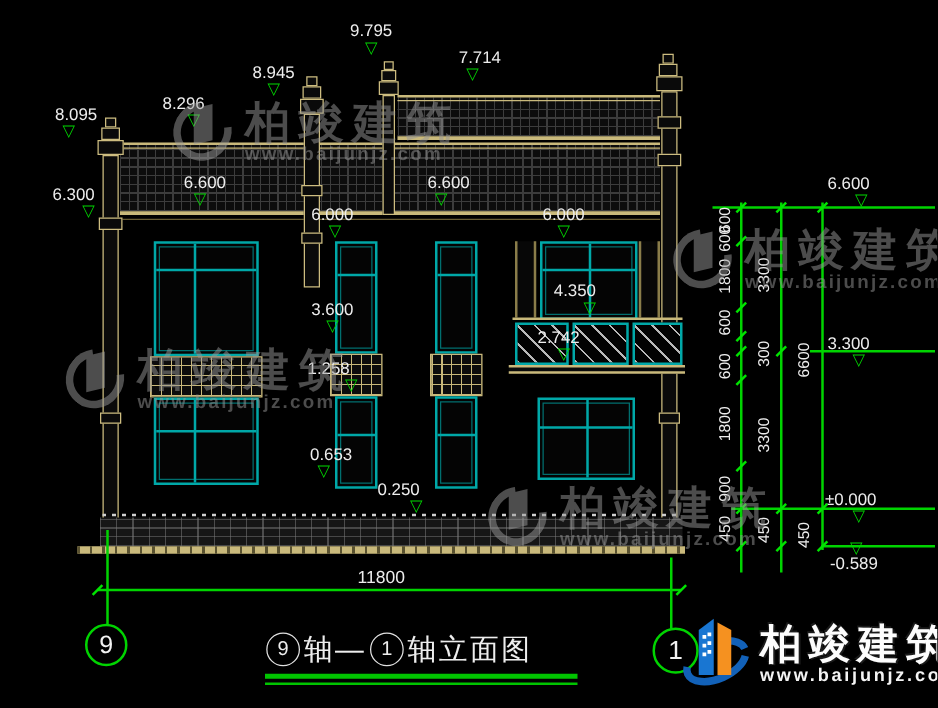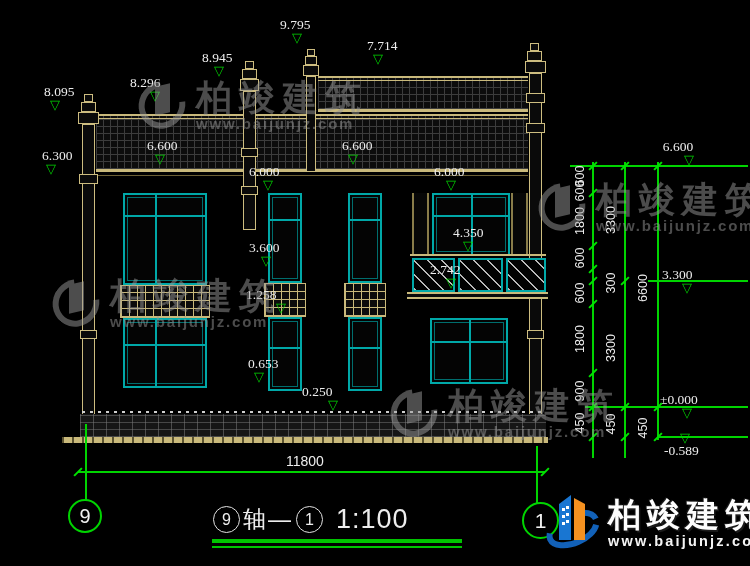--- a/index.html
+++ b/index.html
@@ -2,21 +2,21 @@
 <html><head>
 <meta charset="utf-8">
 <style>
   html,body{margin:0;padding:0;background:#000;}
   #stage{position:relative;width:750px;height:566px;background:#000;overflow:hidden;
          font-family:"Liberation Sans","DejaVu Sans",sans-serif;}
   
   .gl{position:absolute;background:#00d400;}
   .tk{position:absolute;width:11px;height:2px;background:#00e400;transform:translate(-50%,-50%) rotate(-45deg);}
   .lvl{position:absolute;color:#ededed;font-size:13.5px;line-height:15px;white-space:nowrap;}
-  .lvl .lt{display:block;padding-left:2px;font-family:Liberation Serif, serif;}
+  .lvl .lt{display:block;padding-left:2px;}
   .lvl .ln{border-top:1.6px solid #00d400;margin-top:1px;height:0;}
   .lvl .tri{display:block;color:#00d400;font-size:13px;line-height:11px;}
   .tri::before{content:"▽";}
   .lvr .lt{text-align:center;}
   .vt{position:absolute;color:#ededed;font-size:12.5px;white-space:nowrap;
       transform:translate(-50%,-50%) rotate(-90deg);}
   .dimtxt{position:absolute;color:#ededed;font-size:14px;}
   
   .roof{position:absolute;box-sizing:border-box;border-top:2px solid #c9b97b;border-bottom:3px solid #c9b97b;
         background:
@@ -163,21 +163,21 @@
   <div class="lvl" style="left:278px;top:17px;">
     <span class="lt">9.795</span>
     <span class="ln" style="width:52px;"></span>
     <span class="tri" style="margin-left:14px;"></span>
   </div>
   <div class="lvl" style="left:365px;top:38px;">
     <span class="lt">7.714</span>
     <span class="ln" style="width:50px;"></span>
     <span class="tri" style="margin-left:8px;"></span>
   </div>
-  <div class="lvl" style="left:40px;top:148px;">
+  <div class="lvl" style="left:40px;top:148px;text-align:right;">
     <span class="lt">6.300</span>
     <span class="ln" style="width:52px;"></span>
     <span class="tri" style="margin-left:6px;"></span>
   </div>
   <div class="lvl" style="left:145px;top:138px;">
     <span class="lt">6.600</span>
     <span class="ln" style="width:50px;"></span>
     <span class="tri" style="margin-left:10px;"></span>
   </div>
   <div class="lvl" style="left:340px;top:138px;">
@@ -208,21 +208,21 @@
   <div class="lvl" style="left:246px;top:356px;">
     <span class="lt">0.653</span>
     <span class="ln" style="width:48px;"></span>
     <span class="tri" style="margin-left:8px;"></span>
   </div>
   <div class="lvl" style="left:300px;top:384px;">
     <span class="lt">0.250</span>
     <span class="ln" style="width:46px;"></span>
     <span class="tri" style="margin-left:28px;"></span>
   </div>
-  <div class="lvl" style="left:451px;top:225px;">
+  <div class="lvl" style="left:441px;top:225px;text-align:right;">
     <span class="lt">4.350</span>
     <span class="ln" style="width:58px;"></span>
     <span class="tri" style="margin-left:12px;"></span>
   </div>
   <div class="lvl" style="left:428px;top:262px;">
     <span class="lt">2.742</span>
     <span class="ln" style="width:52px;"></span>
     <span class="tri" style="margin-left:18px;"></span>
   </div>
 
@@ -296,21 +296,21 @@
     <span>9</span>
   </div>
   <div class="bubble" style="left:522px;top:502px;width:37px;height:37px;font-size:21px;">
     <span>1</span>
   </div>
 
   <div class="titlebar" style="left:210px;top:504px;">
     <span class="circ">9</span>
     <span class="tseg">轴—</span>
     <span class="circ">1</span>
-    <span class="tscale">1:100</span>
+    <span class="tseg">轴立面图</span>
   </div>
   <div class="gl" style="left:212px;top:539px;width:250px;height:4px;background:#00c400;"></div>
   <div class="gl" style="left:212px;top:546px;width:250px;height:2px;background:#00c400;"></div>
 
   <div class="wm" style="left:136px;top:78px;">
     <span class="wm-mark">
         <i class="wm-swoosh"></i>
         <i class="wm-bld"></i>
       </span>
     <span>

